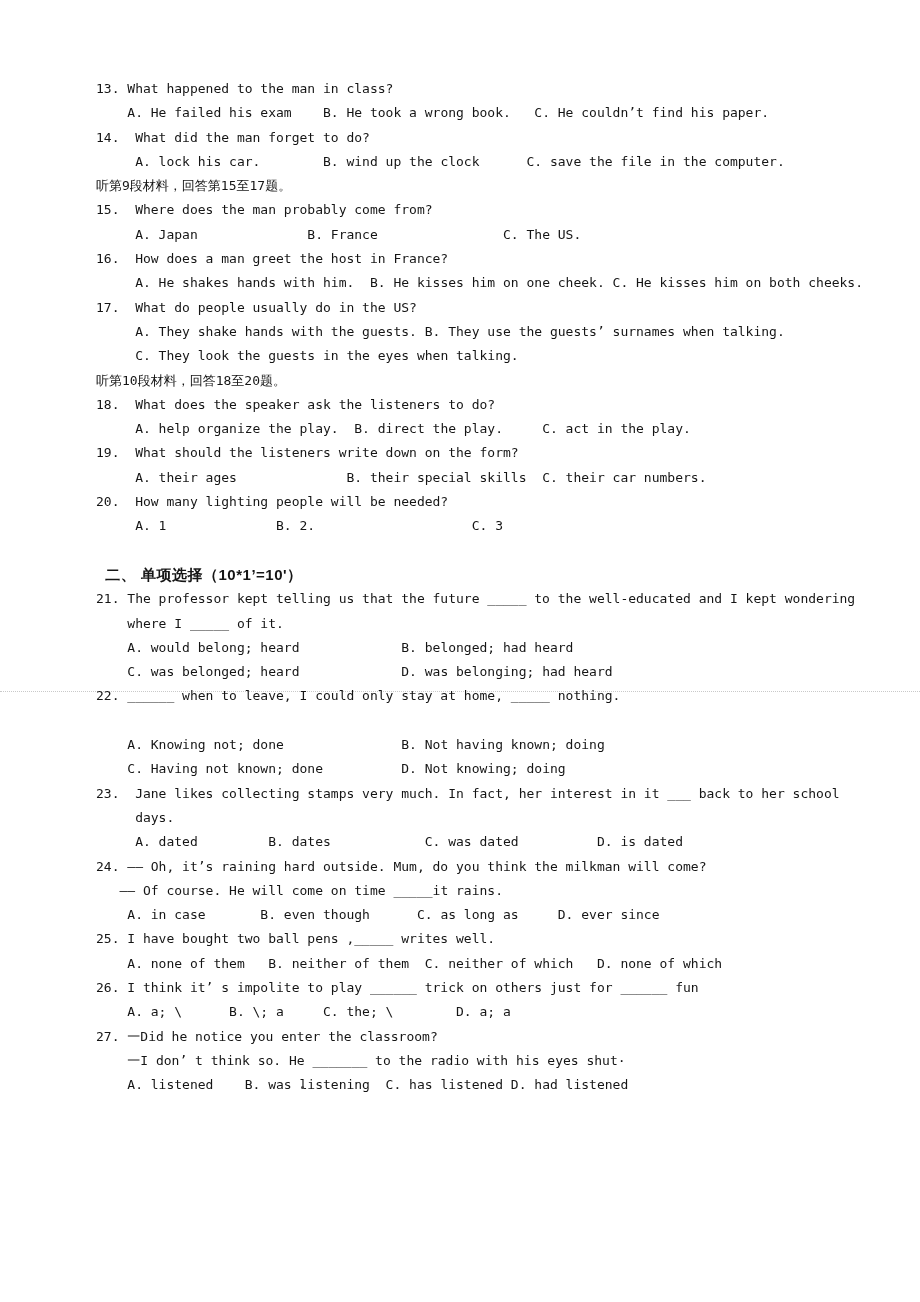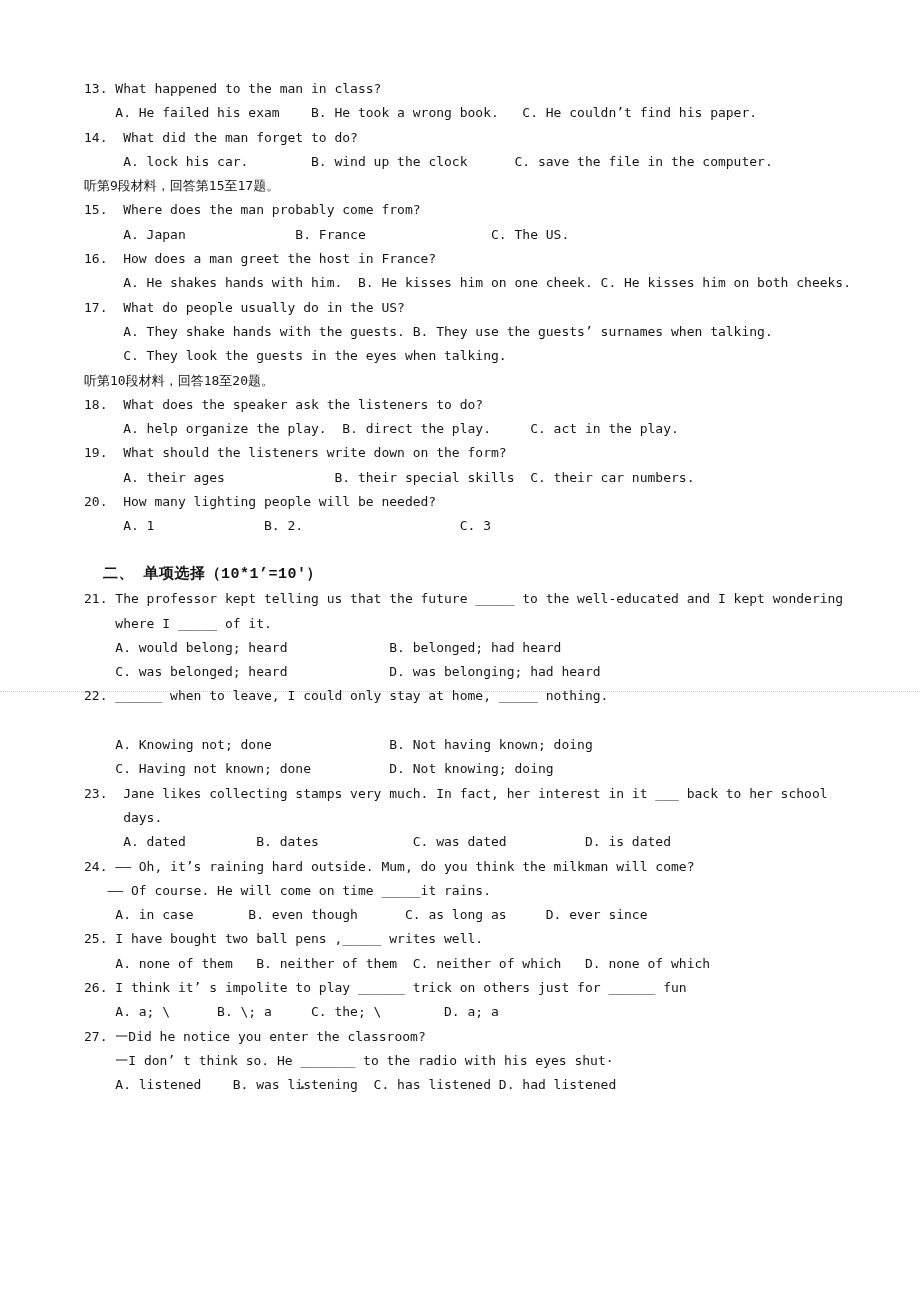--- a/index.html
+++ b/index.html
@@ -12,29 +12,29 @@
     width: 920px; height: 1302px;
     background: #ffffff;
     overflow: hidden;
     font-family: "DejaVu Sans Mono", "Liberation Mono", monospace;
     font-size: 13px;
     line-height: 24.3px;
     color: #151515;
   }
   .content {
     position: absolute;
-    top: 77px; left: 84px; right: 18px;
+    top: 77px; left: 96px; right: 18px;
     white-space: pre-wrap;
     word-break: break-word;
   }
   .line { min-height: 24.3px; }
   .line.heading {
     font-weight: bold;
     font-size: 15px;
-    font-family: Liberation Mono, monospace;
+    font-family: Liberation Sans, sans-serif;
     letter-spacing: 0.5px;
   }
   .dotted-sep {
     position: absolute;
     top: 691px; left: 0; width: 100%; height: 0;
     border-top: 1px dotted #c9c9c9;
   }
   .ink-dot {
     position: absolute;
     top: 1086px; left: 301px;

